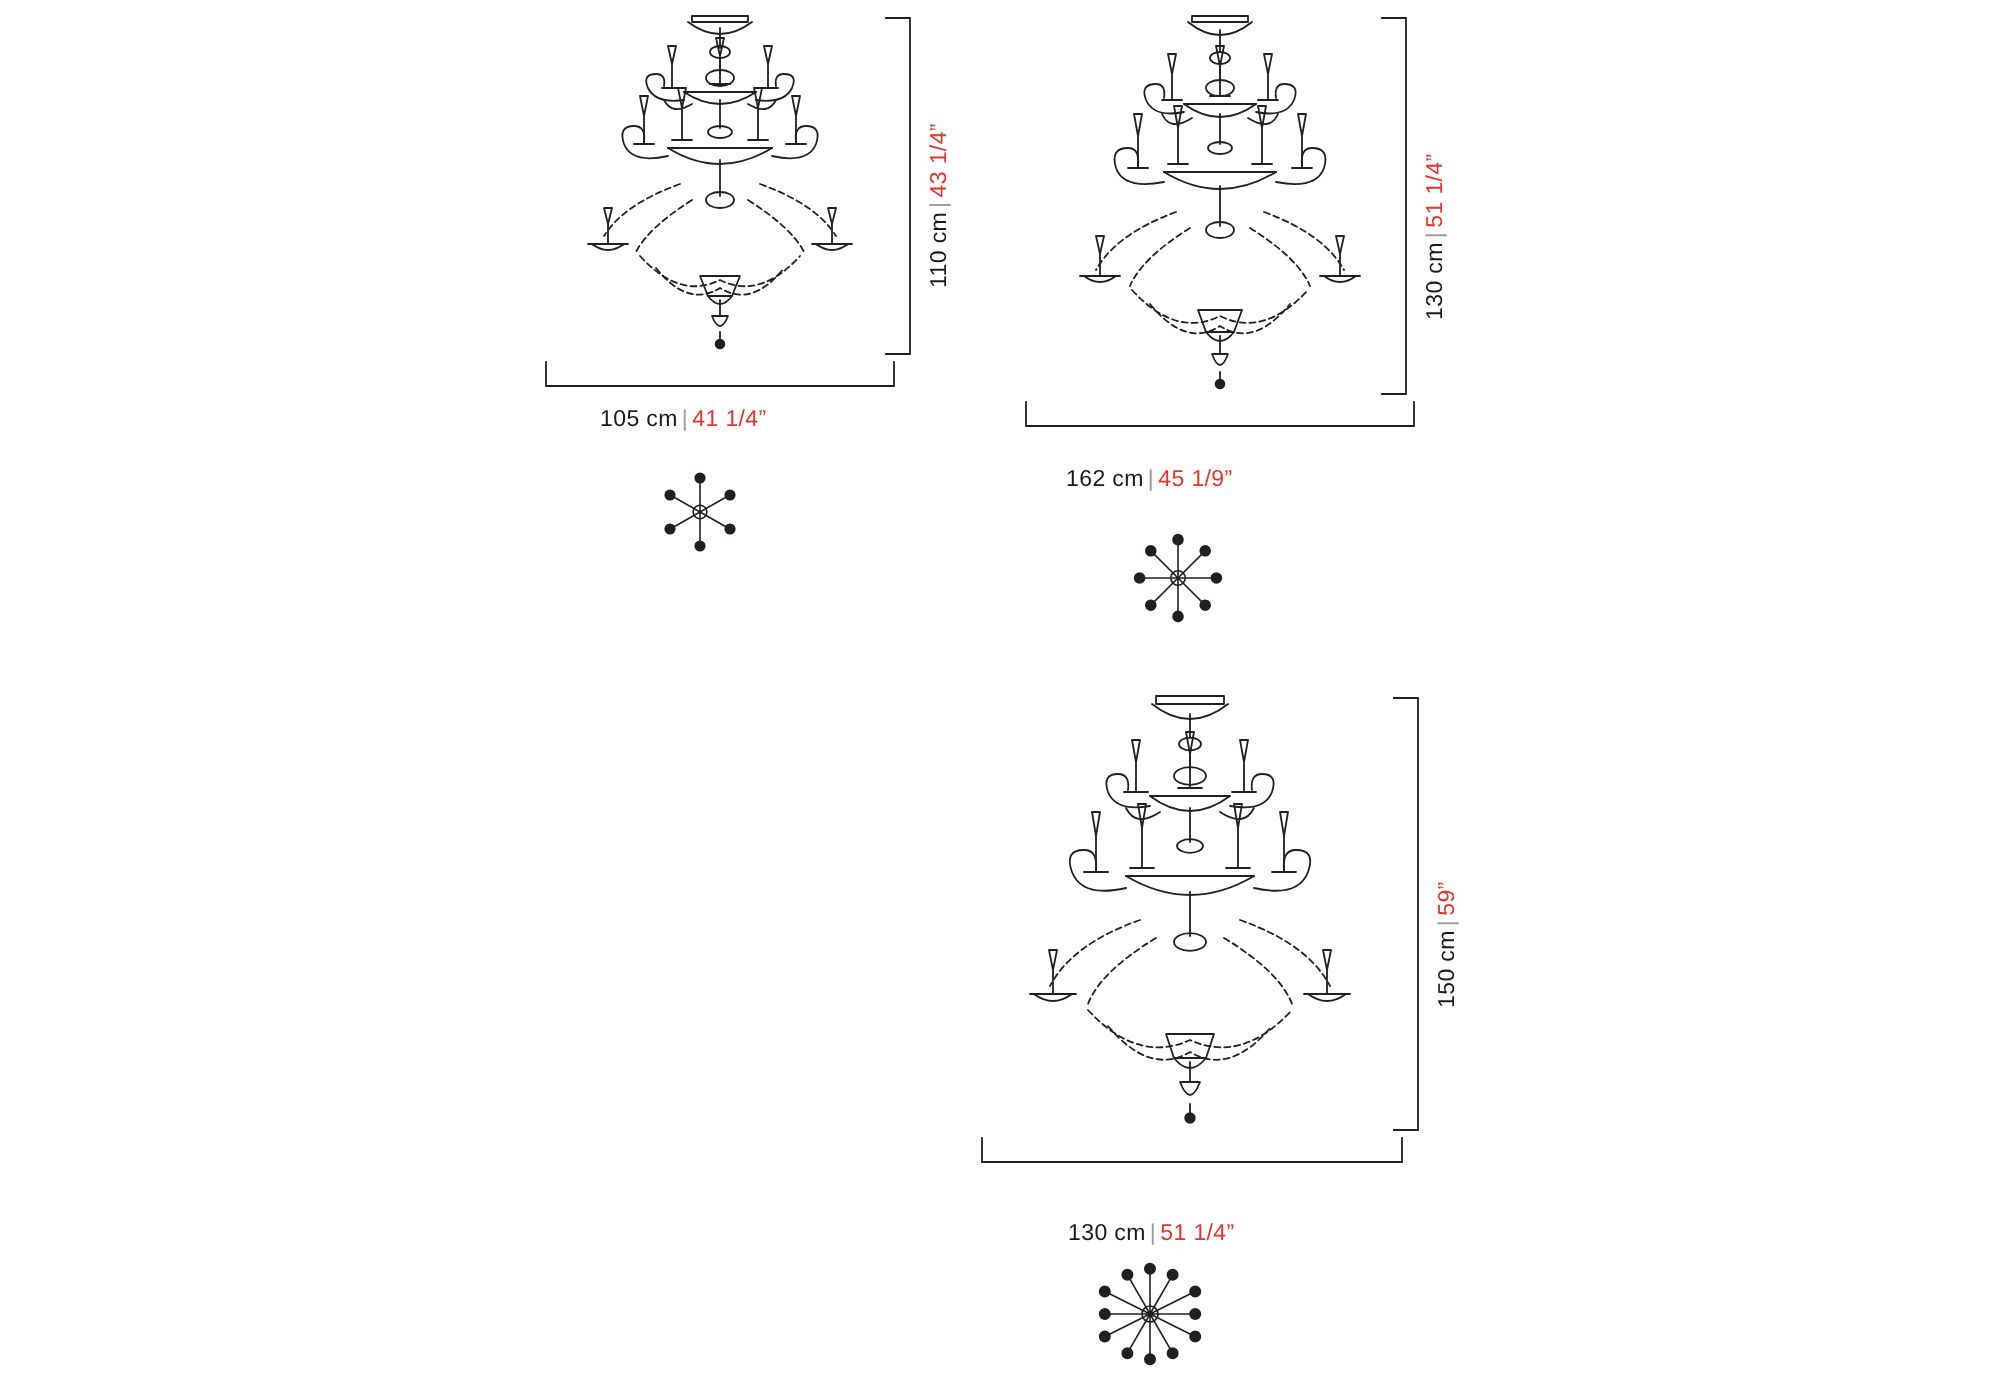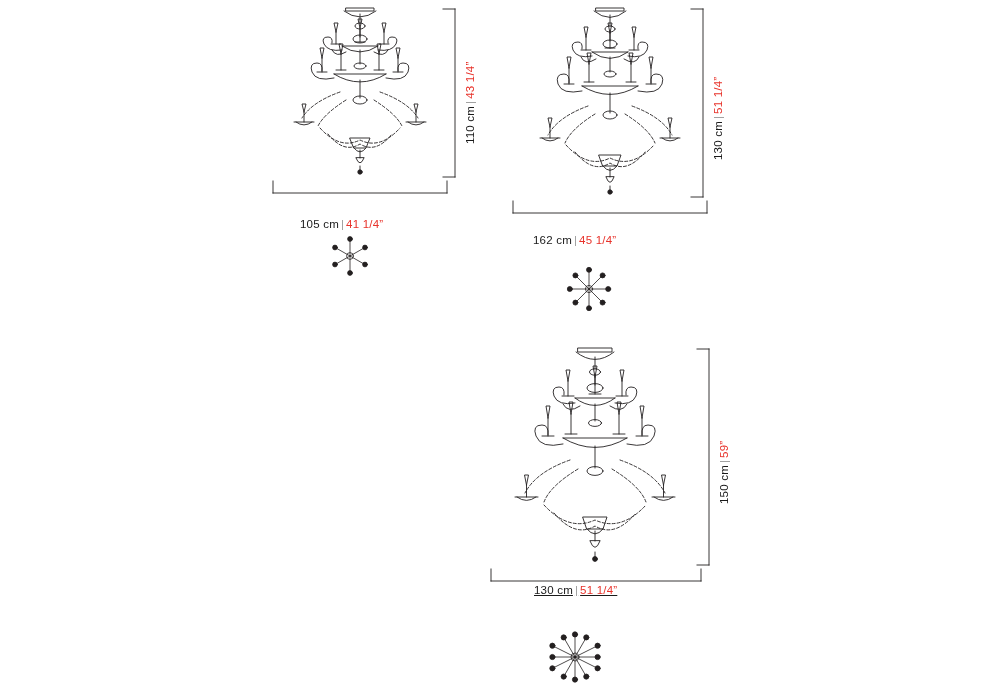--- a/index.html
+++ b/index.html
@@ -115,21 +115,21 @@
         <circle cx="110" cy="172" r="2.2" class="dot"></circle>
       </g>
     </svg>
   </div>
 
   <div class="unit" style="left:272px; top:180px; width:176px; height:16px;">
     <svg width="176" height="16" viewBox="0 0 176 16">
       <path class="dimline" d="M1 1 v12 M1 13 h174 M175 1 v12"></path>
     </svg>
   </div>
-  <div class="dim-label" style="left:300px; top:204px;margin-top:14px;">
+  <div class="dim-label" style="left:300px; top:204px;">
     <span>105 cm</span><span class="sep">|</span><span class="inch">41 1/4”</span>
   </div>
 
   <div class="unit" style="left:442px; top:8px; width:16px; height:170px;">
     <svg width="16" height="170" viewBox="0 0 16 170">
       <path class="dimline" d="M1 1 h12 M13 1 v168 M1 169 h12"></path>
     </svg>
   </div>
   <div class="dim-label vertical" style="left:464px; top:144px;">
     <span>110 cm</span><span class="sep">|</span><span class="inch">43 1/4”</span>
@@ -204,21 +204,21 @@
       </g>
     </svg>
   </div>
 
   <div class="unit" style="left:512px; top:200px; width:196px; height:16px;">
     <svg width="196" height="16" viewBox="0 0 196 16">
       <path class="dimline" d="M1 1 v12 M1 13 h194 M195 1 v12"></path>
     </svg>
   </div>
   <div class="dim-label" style="left:533px; top:234px;">
-    <span>162 cm</span><span class="sep">|</span><span class="inch">45 1/4”</span>
+    <span>162 cm</span><span class="sep">|</span><span class="inch">45 1/9”</span>
   </div>
 
   <div class="unit" style="left:690px; top:8px; width:16px; height:190px;">
     <svg width="16" height="190" viewBox="0 0 16 190">
       <path class="dimline" d="M1 1 h12 M13 1 v188 M1 189 h12"></path>
     </svg>
   </div>
   <div class="dim-label vertical" style="left:712px; top:160px;">
     <span>130 cm</span><span class="sep">|</span><span class="inch">51 1/4”</span>
   </div>
@@ -293,21 +293,21 @@
         <circle cx="125" cy="219" r="2.4" class="dot"></circle>
       </g>
     </svg>
   </div>
 
   <div class="unit" style="left:490px; top:568px; width:212px; height:16px;">
     <svg width="212" height="16" viewBox="0 0 212 16">
       <path class="dimline" d="M1 1 v12 M1 13 h210 M211 1 v12"></path>
     </svg>
   </div>
-  <div class="dim-label" style="left:534px; top:584px;text-decoration:underline;">
+  <div class="dim-label" style="left:534px; top:611px;">
     <span>130 cm</span><span class="sep">|</span><span class="inch">51 1/4”</span>
   </div>
 
   <div class="unit" style="left:696px; top:348px; width:16px; height:218px;">
     <svg width="16" height="218" viewBox="0 0 16 218">
       <path class="dimline" d="M1 1 h12 M13 1 v216 M1 217 h12"></path>
     </svg>
   </div>
   <div class="dim-label vertical" style="left:718px; top:504px;">
     <span>150 cm</span><span class="sep">|</span><span class="inch">59”</span>

